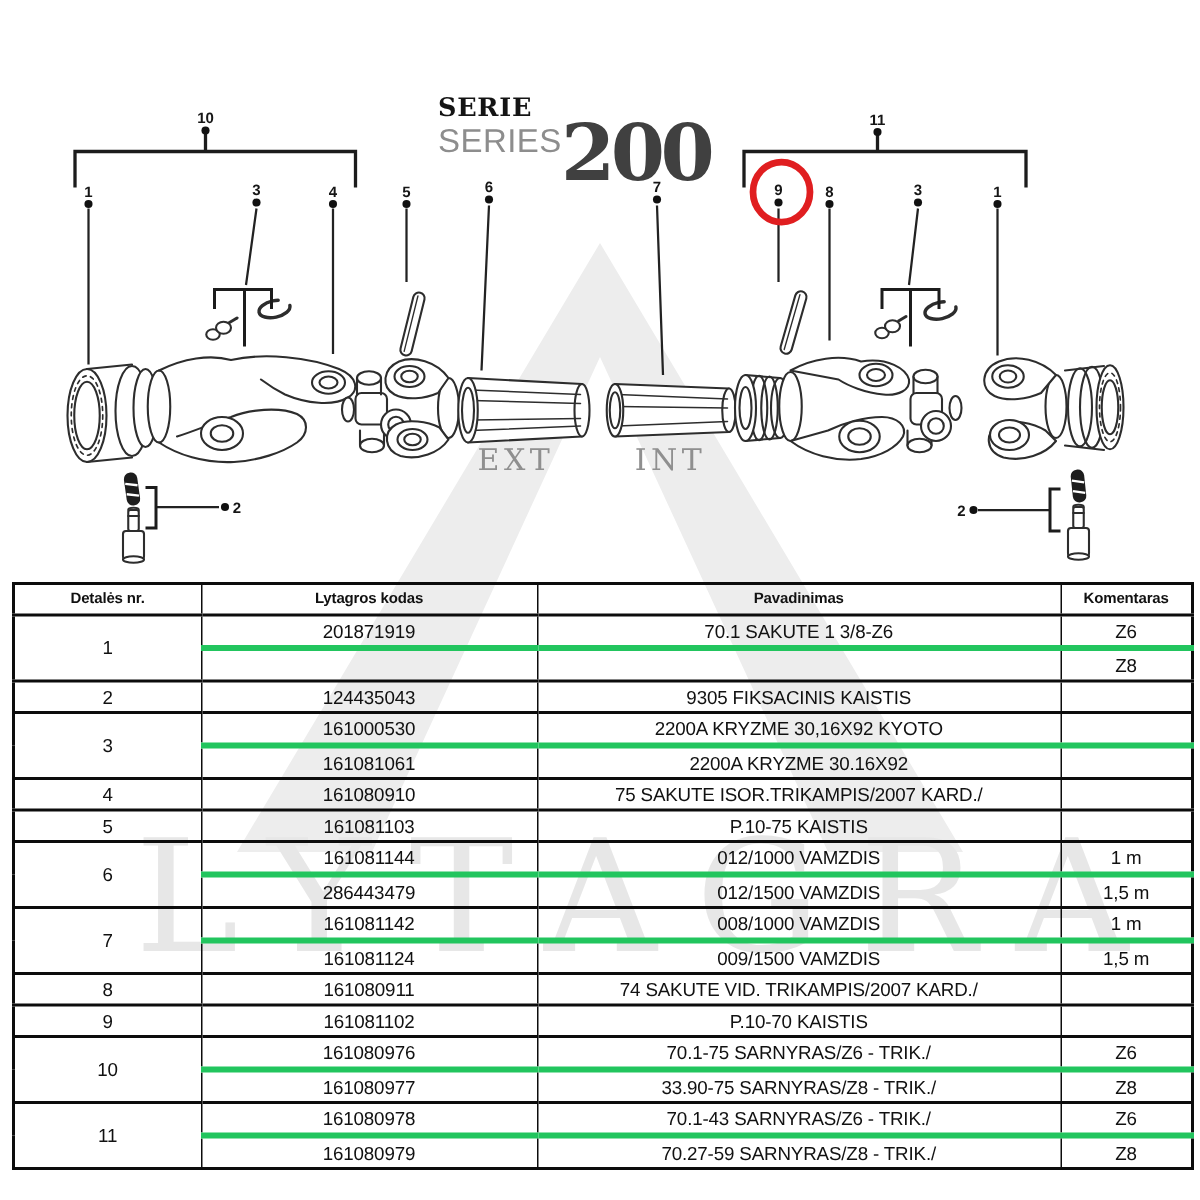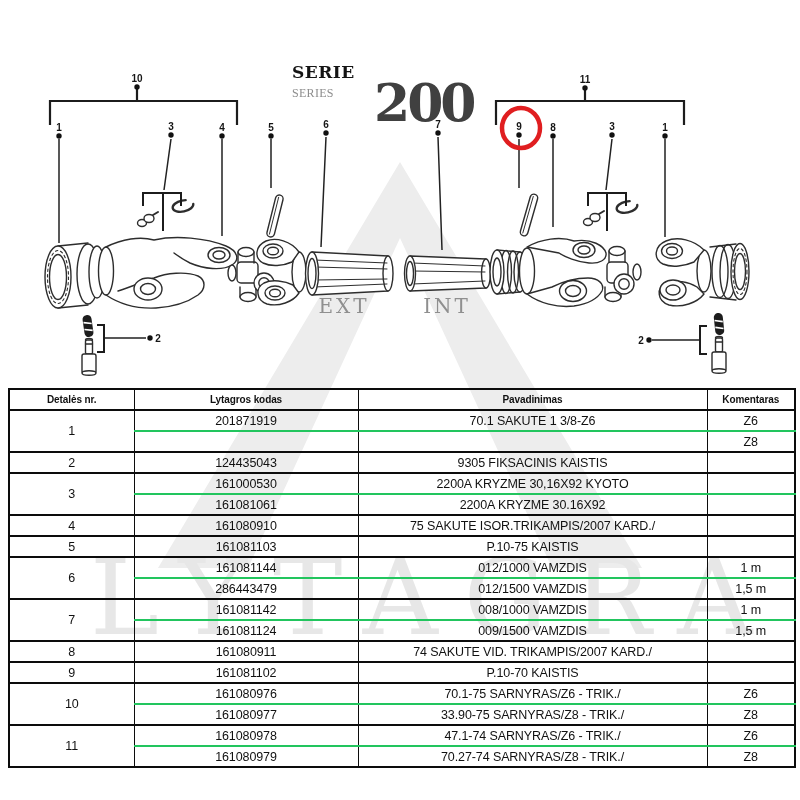--- a/index.html
+++ b/index.html
@@ -16,32 +16,32 @@
   .ln{stroke:#222;stroke-width:1.5;fill:none}
   .br{stroke:#1c1c1c;stroke-width:2.2;fill:none}
   .sbr{stroke:#1c1c1c;stroke-width:2;fill:none}
   .part{stroke:#2d2d2d;stroke-width:1.4;stroke-linejoin:round;stroke-linecap:round}
   .pf{fill:#fff}
   .pn{fill:none}
   .dot{fill:#111}
   
   .title-block{position:absolute;left:292px;top:62px;z-index:3}
   .serie{font-family:"DejaVu Serif",serif;font-weight:700;font-size:17px;color:#141414;letter-spacing:.5px;line-height:21px}
-  .series{font-family:Liberation Serif, serif;font-weight:400;font-size:12px;color:#8d8d8d;letter-spacing:.3px;line-height:21px}
+  .series{font-family:Liberation Sans, sans-serif;font-weight:400;font-size:22px;color:#8d8d8d;letter-spacing:.3px;line-height:21px}
   .series-number{position:absolute;left:374px;top:72px;z-index:3;
     font-family:"DejaVu Serif",serif;font-weight:700;font-size:52px;color:#404040;letter-spacing:-3px}
   
   table.parts{position:absolute;left:8px;top:388px;z-index:2;width:786px;
     border-collapse:collapse;table-layout:fixed;background:transparent;border:2.5px solid #0c0c0c}
   .parts th,.parts td{padding:0 3px;text-align:center;vertical-align:middle;height:19px;line-height:18px;
     font-size:12.5px;letter-spacing:-.1px;white-space:nowrap;overflow:hidden;
     border-left:1.5px solid #0c0c0c;border-right:1.5px solid #0c0c0c}
   .parts th{font-weight:700;font-size:10px;border-bottom:2.5px solid #0c0c0c}
   .parts tr.group-start td{border-top:2.2px solid #0c0c0c}
-  .parts tr.sub-row td{border-top:2px solid #22c55e}
+  .parts tr.sub-row td{border-top:4px solid #22c55e}
 </style>
 </head>
 <body>
 
 <svg id="wm" class="layer" width="800" height="800" viewBox="0 0 800 800">
   <path d="M400,162 L158,568 L642,568 Z M400,238 L248,568 L552,568 Z" fill="#ededed" fill-rule="evenodd"></path>
   <text class="wm-text" x="90" y="634">LYTAGRA</text>
 </svg>
 
 <div class="title-block">
@@ -351,22 +351,22 @@
         <td>Z6</td>
       </tr>
       <tr class="sub-row">
         <td>161080977</td>
         <td>33.90-75 SARNYRAS/Z8 - TRIK./</td>
         <td>Z8</td>
       </tr>
       <tr class="group-start">
         <td rowspan="2">11</td>
         <td>161080978</td>
-        <td>47.1-74 SARNYRAS/Z6 - TRIK./</td>
+        <td>70.1-43 SARNYRAS/Z6 - TRIK./</td>
         <td>Z6</td>
       </tr>
       <tr class="sub-row">
         <td>161080979</td>
-        <td>70.27-74 SARNYRAS/Z8 - TRIK./</td>
+        <td>70.27-59 SARNYRAS/Z8 - TRIK./</td>
         <td>Z8</td>
       </tr>
     </tbody>
 </table>
 
 </body></html>

